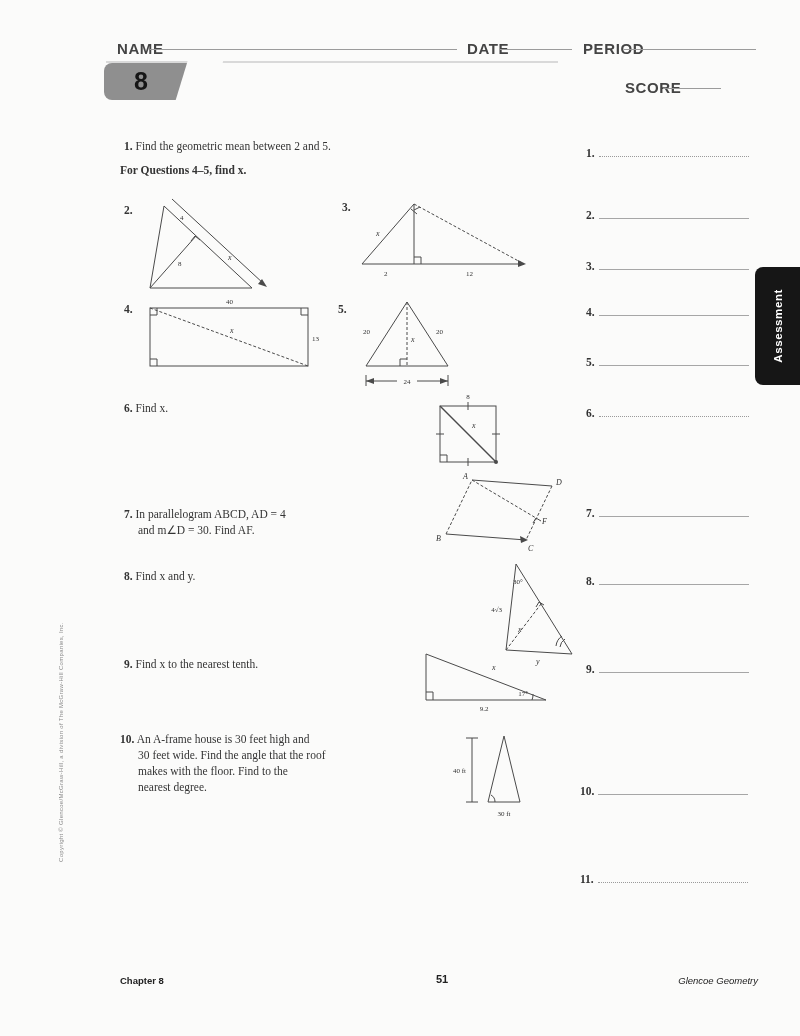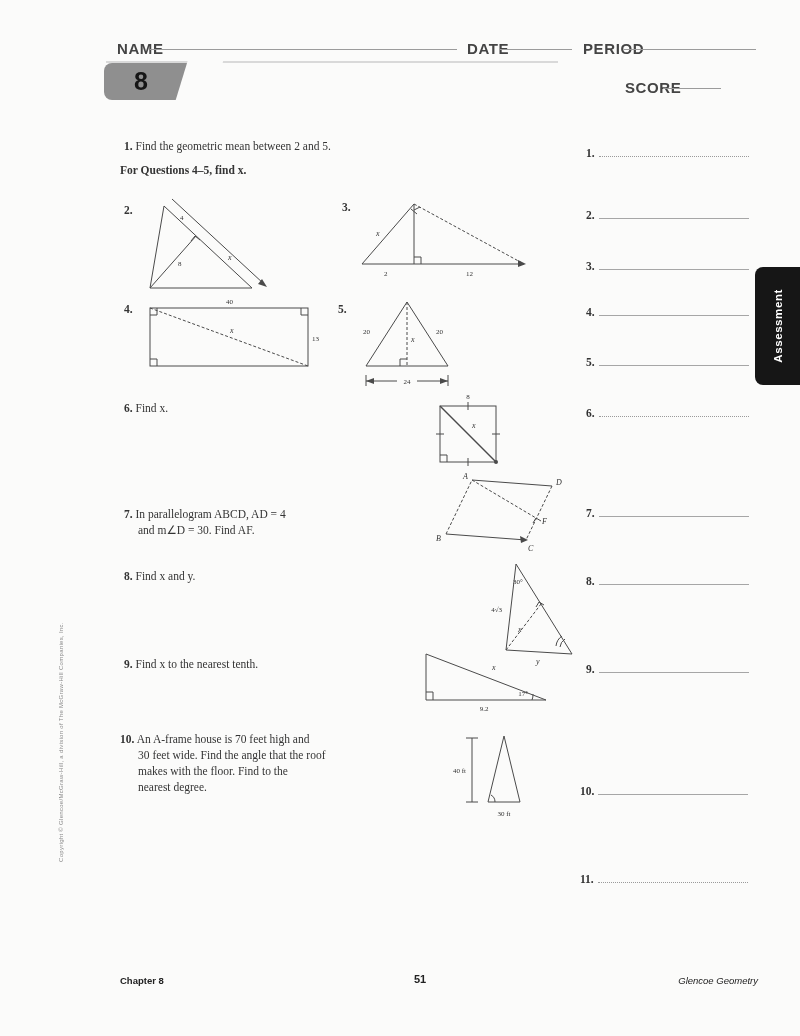--- a/index.html
+++ b/index.html
@@ -196,21 +196,21 @@
     <line x1="12" y1="6" x2="132" y2="52"></line>
     <path d="M12,44 h7 v8"></path>
     <path d="M118,52 a14,14 0 0 0 1,-6"></path>
     <text class="it" x="78" y="22">x</text>
     <text class="sm" x="114" y="48" text-anchor="end">17°</text>
     <text class="sm" x="70" y="63" text-anchor="middle">9.2</text>
   </svg>
 
   <div class="abs qtext" style="left:120px;top:731px;width:320px;">
     <span class="qnum">10.</span>
-    <span>An A-frame house is 70 feet high and</span><br>
+    <span>An A-frame house is 30 feet high and</span><br>
     <span style="margin-left:18px;">30 feet wide. Find the angle that the roof</span><br>
     <span style="margin-left:18px;">makes with the floor. Find to the</span><br>
     <span style="margin-left:18px;">nearest degree.</span>
   </div>
   <svg class="abs fig" style="left:452px;top:728px;" width="84" height="94" viewBox="0 0 84 94">
     <line x1="20" y1="10" x2="20" y2="74"></line>
     <line x1="14" y1="10" x2="26" y2="10"></line>
     <line x1="14" y1="74" x2="26" y2="74"></line>
     <line x1="52" y1="8" x2="36" y2="74"></line>
     <line x1="52" y1="8" x2="68" y2="74"></line>
@@ -266,16 +266,16 @@
     <span class="ans-line dotted"></span>
   </div>
 
   <div class="abs side-tab" style="left:755px;top:267px;">
     <span class="side-tab-label">Assessment</span>
   </div>
 
   <div class="abs copyright" style="left:58px;top:862px;">Copyright © Glencoe/McGraw-Hill, a division of The McGraw-Hill Companies, Inc.</div>
 
   <span class="abs foot" style="left:120px;top:975px;font-weight:bold;">Chapter 8</span>
-  <span class="abs foot foot-page" style="left:414px;top:973px;">51</span>
+  <span class="abs foot foot-page" style="left:436px;top:973px;">51</span>
   <span class="abs foot foot-right" style="left:640px;top:975px;width:118px;text-align:right;">Glencoe Geometry</span>
 
 </div>
 
 </body></html>

